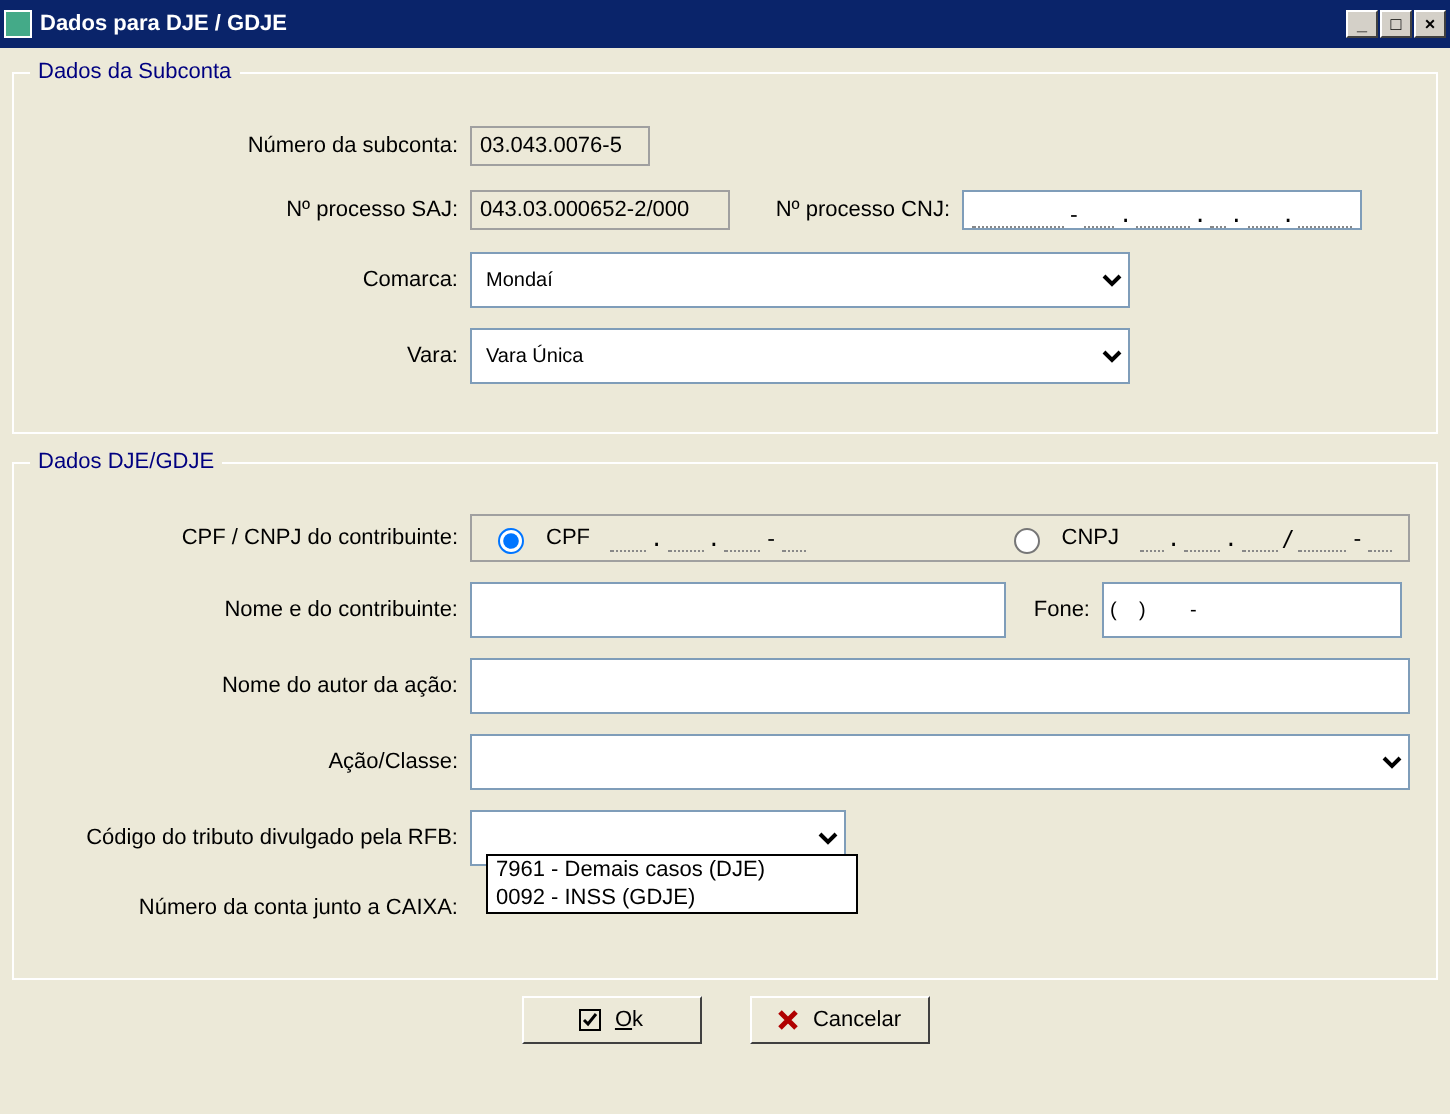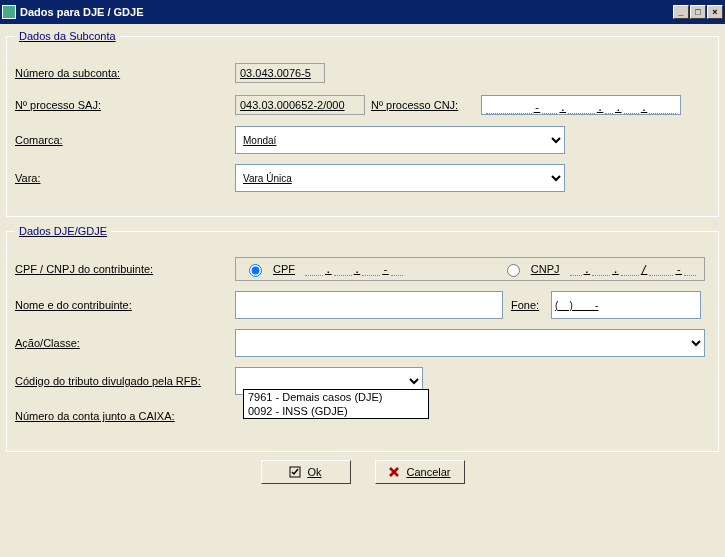--- a/index.html
+++ b/index.html
@@ -39,41 +39,40 @@
     border-bottom-color: #404040;
     font-size: 9px;
     display: flex;
     align-items: center;
     justify-content: center;
     color: #000;
     cursor: pointer;
   }
   .client {
     padding: 6px;
-    text-decoration: underline;
   }
   fieldset {
     border: 1px groove #fff;
     margin: 0 0 8px 0;
     padding: 10px 8px 14px 8px;
     background: #ECE9D8;
   }
   legend {
     color: #000080;
     padding: 0 4px;
     font-size: 11px;
   }
   .row {
     display: flex;
     align-items: center;
     margin: 10px 0;
     min-height: 22px;
   }
   .lbl {
-    text-align: left;
+    text-align: right;
     padding-right: 6px;
     white-space: nowrap;
   }
   .lbl1 { width: 220px; }
   .lbl2 { width: 220px; }
   input.txt, select.sel {
     font-family: Tahoma, Arial, sans-serif;
     font-size: 10px;
     border: 1px solid #7F9DB9;
     height: 28px;
@@ -222,20 +221,24 @@
       </div>
     </div>
 
     <div class="row">
       <span class="lbl lbl2">Nome e do contribuinte:</span>
       <input class="txt" style="width: 268px;" value="">
       <span class="lbl" style="width:40px; margin-left:8px;">Fone:</span>
       <input class="txt" style="width: 150px;" value="(    )        -">
     </div>
 
+    <div class="row">
+      <span class="lbl lbl2">Nome do autor da ação:</span>
+      <input class="txt" style="width: 470px;" value="">
+    </div>
 
 
     <div class="row">
       <span class="lbl lbl2">Ação/Classe:</span>
       <select class="sel" style="width:470px">
         <option></option>
       </select>
     </div>
 
     <div class="row" style="position:relative;">

